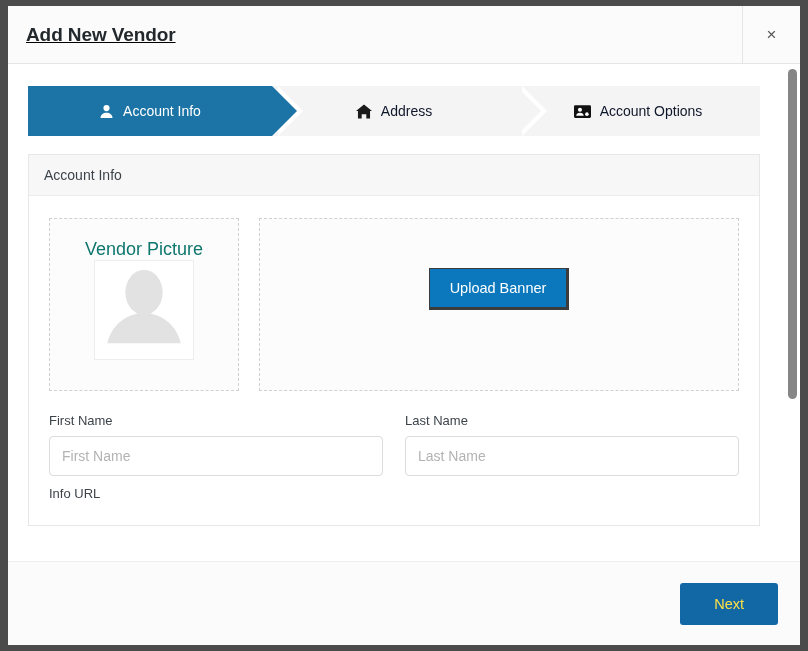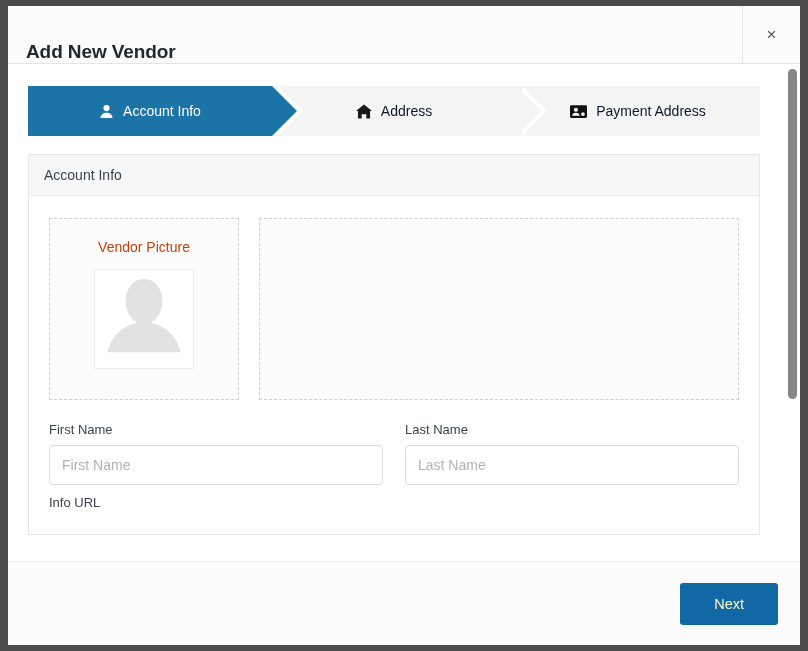--- a/index.html
+++ b/index.html
@@ -27,21 +27,21 @@
     overflow: hidden;
   }
 
   
   #modal-header {
     position: relative;
     height: 58px;
     flex: 0 0 58px;
     background: #fbfbfb;
     border-bottom: 1px solid #e5e5e5;
-    display: flex; align-items: flex-end;
+    display: flex; align-items: center; text-decoration: underline;
   }
   #modal-title {
     padding-left: 18px;
     font-size: 19px;
     font-weight: bold;
     color: #23282d;
     letter-spacing: -0.1px;
   }
   #close-cell {
     position: absolute; right: 0; top: 0;
@@ -161,23 +161,22 @@
     border: 1px dashed #d0d0d0;
     background: #fcfcfc;
   }
   #vendor-pic-box {
     width: 190px;
     flex: 0 0 190px;
     padding: 20px 10px 14px 10px;
     text-align: center;
   }
   #vendor-pic-title {
-    font-size: 14px;
-    color: #c2410c;
-    margin-bottom: 14px;
+    font-size: 18px;
+    color: #0f766e;
   }
   #avatar-frame {
     width: 100px; height: 100px;
     margin: 0 auto 16px auto;
     border: 1px solid #ededed;
     background: #ffffff;
     overflow: hidden;
     display: flex; align-items: flex-end; justify-content: center;
   }
   #gravatar-note {
@@ -244,21 +243,21 @@
     height: 84px;
     background: #fbfbfb;
     border-top: 1px solid #eeeeee;
     display: flex;
     align-items: center;
     justify-content: flex-end;
     padding-right: 22px;
   }
   #next-btn {
     background: #1268a5;
-    color: #fef9c3;
+    color: #fde047;
     border: none;
     border-radius: 3px;
     padding: 13px 34px;
     font-size: 14.5px;
     font-family: "Liberation Sans", sans-serif;
     cursor: pointer;
   }
 </style>
 </head>
 <body>
@@ -301,21 +300,21 @@
         <div class="step">
           <span class="step-icon">
             <svg width="17" height="13" viewBox="0 0 20 15">
               <rect x="0" y="0" width="20" height="15" rx="1.5" fill="#111111"></rect>
               <circle cx="7" cy="5.5" r="2.4" fill="#ffffff"></circle>
               <path d="M2.6 12.6c0-2.4 2-3.6 4.4-3.6s4.4 1.2 4.4 3.6z" fill="#ffffff"></path>
               <circle cx="15.2" cy="10.6" r="3.2" fill="#111111"></circle>
               <circle cx="15.2" cy="10.6" r="2.1" fill="#ffffff"></circle>
             </svg>
           </span>
-          <span class="step-label">Payment Address</span>
+          <span class="step-label">Account Options</span>
         </div>
 
       </div>
 
       <div id="panel">
         <div id="panel-head">Account Info</div>
 
         <div id="panel-body">
 
           <div id="upload-row">
@@ -325,20 +324,21 @@
               <div id="avatar-frame">
                 <svg width="100" height="100" viewBox="0 0 100 100">
                   <rect width="100" height="100" fill="#ffffff"></rect>
                   <ellipse cx="50" cy="33" rx="19" ry="23" fill="#e2e2e2"></ellipse>
                   <path d="M50 54c-19 0-34 14-37.5 31h75C84 68 69 54 50 54z" fill="#e2e2e2"></path>
                 </svg>
               </div>
             </div>
 
             <div id="banner-box" class="dashbox">
+              <button id="upload-banner-btn">Upload Banner</button>
             </div>
 
           </div>
 
           <div class="field-row">
             <div class="field">
               <label class="field-label">First Name</label>
               <input class="field-input" type="text" placeholder="First Name" style="">
             </div>
             <div class="field">

